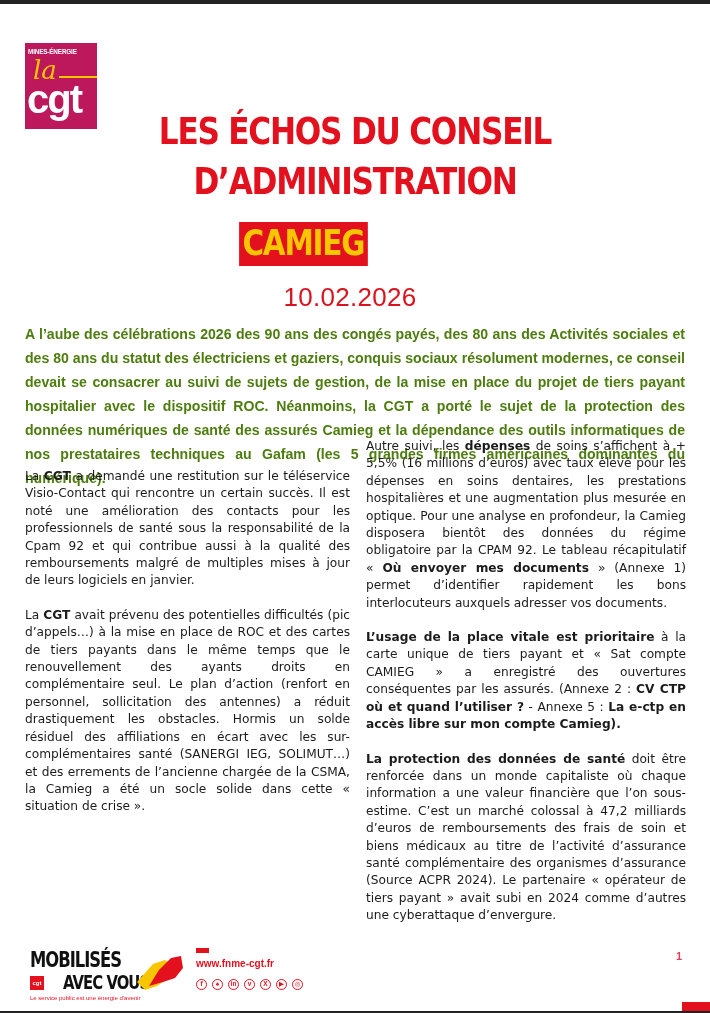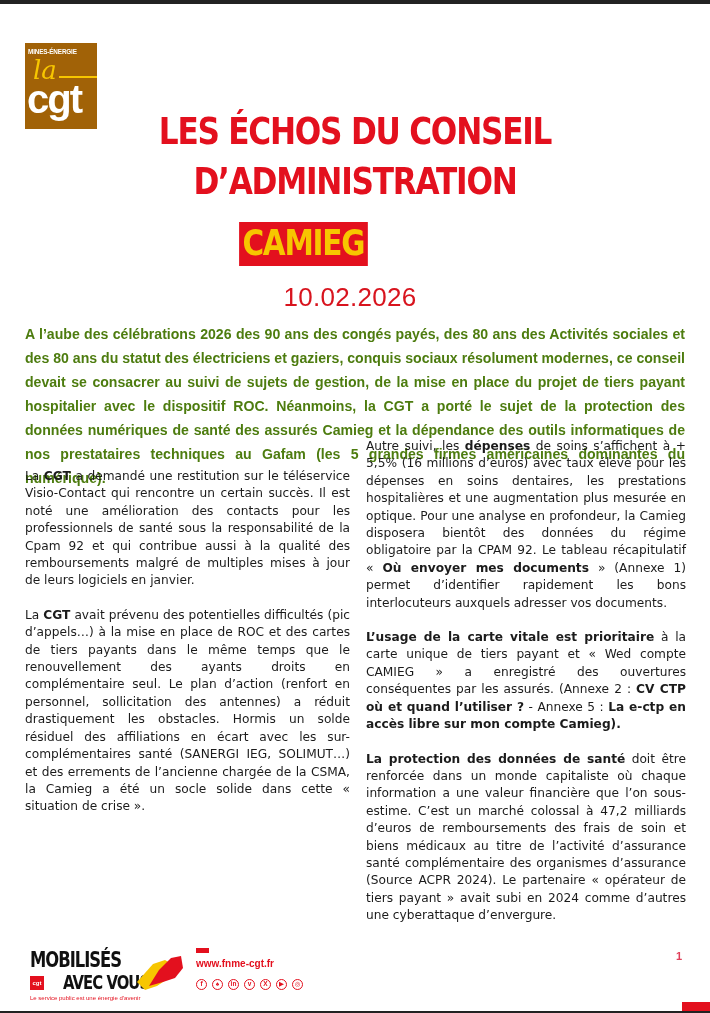--- a/index.html
+++ b/index.html
@@ -3,21 +3,21 @@
 <meta charset="utf-8">
 <style>
   * { box-sizing: border-box; margin: 0; padding: 0; }
   html, body { width: 710px; height: 1013px; background: #ffffff; overflow: hidden; }
   body { position: relative; font-family: "Liberation Sans", "DejaVu Sans", sans-serif; color: #1a1a1a; }
 
   .topbar { position: absolute; left: 0; top: 0; width: 710px; height: 4px; background: #222222; }
   .bottombar { position: absolute; left: 0; top: 1011px; width: 710px; height: 2px; background: #222222; }
 
   
-  .logo { position: absolute; left: 25px; top: 43px; width: 72px; height: 86px; background: #a16207; overflow: hidden; }
+  .logo { position: absolute; left: 25px; top: 43px; width: 72px; height: 86px; background: #be185d; overflow: hidden; }
   .logo .mines { position: absolute; left: 3px; top: 4px; font-size: 7.5px; font-weight: bold; color: #fff; letter-spacing: -0.2px; white-space: nowrap; transform: scaleX(0.85); transform-origin: left; }
   .logo .la { position: absolute; left: 8px; top: 14px; font-family: "DejaVu Serif", serif; font-style: italic; font-size: 26px; color: #f7c600; line-height: 1; }
   .logo .la-line { position: absolute; left: 34px; top: 33px; width: 38px; height: 2px; background: #f7c600; }
   .logo .cgt { position: absolute; left: 2px; top: 36px; font-size: 40px; font-weight: bold; color: #fff; letter-spacing: -2px; line-height: 1; }
 
   
   .title { position: absolute; left: 0; width: 710px; text-align: center; font-family: "DejaVu Sans", sans-serif; font-weight: bold; color: #e3101e; font-size: 38px; letter-spacing: -1.5px; line-height: 1; transform: scaleX(0.82); transform-origin: center; }
   .title.l1 { top: 112px; }
   .title.l2 { top: 162px; }
   .camieg-wrap { position: absolute; top: 222px; left: 0; width: 606px; text-align: center; }
@@ -71,21 +71,21 @@
 
 <div class="intro">A l’aube des célébrations 2026 des 90 ans des congés payés, des 80 ans des Activités sociales et des 80 ans du statut des électriciens et gaziers, conquis sociaux résolument modernes, ce conseil devait se consacrer au suivi de sujets de gestion, de la mise en place du projet de tiers payant hospitalier avec le dispositif ROC. Néanmoins, la CGT a porté le sujet de la protection des données numériques de santé des assurés Camieg et la dépendance des outils informatiques de nos prestataires techniques au Gafam (les 5 grandes firmes américaines dominantes du numérique).</div>
 
 <div class="col left">
   <p><span>La </span><b>CGT</b><span> a demandé une restitution sur le téléservice Visio-Contact qui rencontre un certain succès. Il est noté une amélioration des contacts pour les professionnels de santé sous la responsabilité de la Cpam 92 et qui contribue aussi à la qualité des remboursements malgré de multiples mises à jour de leurs logiciels en janvier.</span></p>
   <p><span>La </span><b>CGT</b><span> avait prévenu des potentielles difficultés (pic d’appels…) à la mise en place de ROC et des cartes de tiers payants dans le même temps que le renouvellement des ayants droits en complémentaire seul. Le plan d’action (renfort en personnel, sollicitation des antennes) a réduit drastiquement les obstacles. Hormis un solde résiduel des affiliations en écart avec les sur-complémentaires santé (SANERGI IEG, SOLIMUT…) et des errements de l’ancienne chargée de la CSMA, la Camieg a été un socle solide dans cette « situation de crise ».</span></p>
 </div>
 
 <div class="col right">
   <p><span>Autre suivi, les </span><b>dépenses</b><span> de soins s’affichent à + 5,5% (16 millions d’euros) avec taux élevé pour les dépenses en soins dentaires, les prestations hospitalières et une augmentation plus mesurée en optique. Pour une analyse en profondeur, la Camieg disposera bientôt des données du régime obligatoire par la CPAM 92. Le tableau récapitulatif « </span><b>Où envoyer mes documents</b><span> » (Annexe 1) permet d’identifier rapidement les bons interlocuteurs auxquels adresser vos documents.</span></p>
-  <p><b>L’usage de la carte vitale est prioritaire</b><span> à la carte unique de tiers payant et « Wed compte CAMIEG » a enregistré des ouvertures conséquentes par les assurés. (Annexe 2 : </span><b>CV CTP où et quand l’utiliser ?</b><span> - Annexe 5 : </span><b>La e-ctp en accès libre sur mon compte Camieg).</b></p>
+  <p><b>L’usage de la place vitale est prioritaire</b><span> à la carte unique de tiers payant et « Sat compte CAMIEG » a enregistré des ouvertures conséquentes par les assurés. (Annexe 2 : </span><b>CV CTP où et quand l’utiliser ?</b><span> - Annexe 5 : </span><b>La e-ctp en accès libre sur mon compte Camieg).</b></p>
   <p><b>La protection des données de santé</b><span> doit être renforcée dans un monde capitaliste où chaque information a une valeur financière que l’on sous-estime. C’est un marché colossal à 47,2 milliards d’euros de remboursements des frais de soin et biens médicaux au titre de l’activité d’assurance santé complémentaire des organismes d’assurance (Source ACPR 2024). Le partenaire « opérateur de tiers payant » avait subi en 2024 comme d’autres une cyberattaque d’envergure.</span></p>
 </div>
 
 <div class="pagenum">1</div>
 
 <div class="mobilises">MOBILISÉS</div>
 <div class="avec-row">
   <span class="mini-cgt">cgt</span>
   <span class="avec">AVEC VOUS</span>
 </div>

